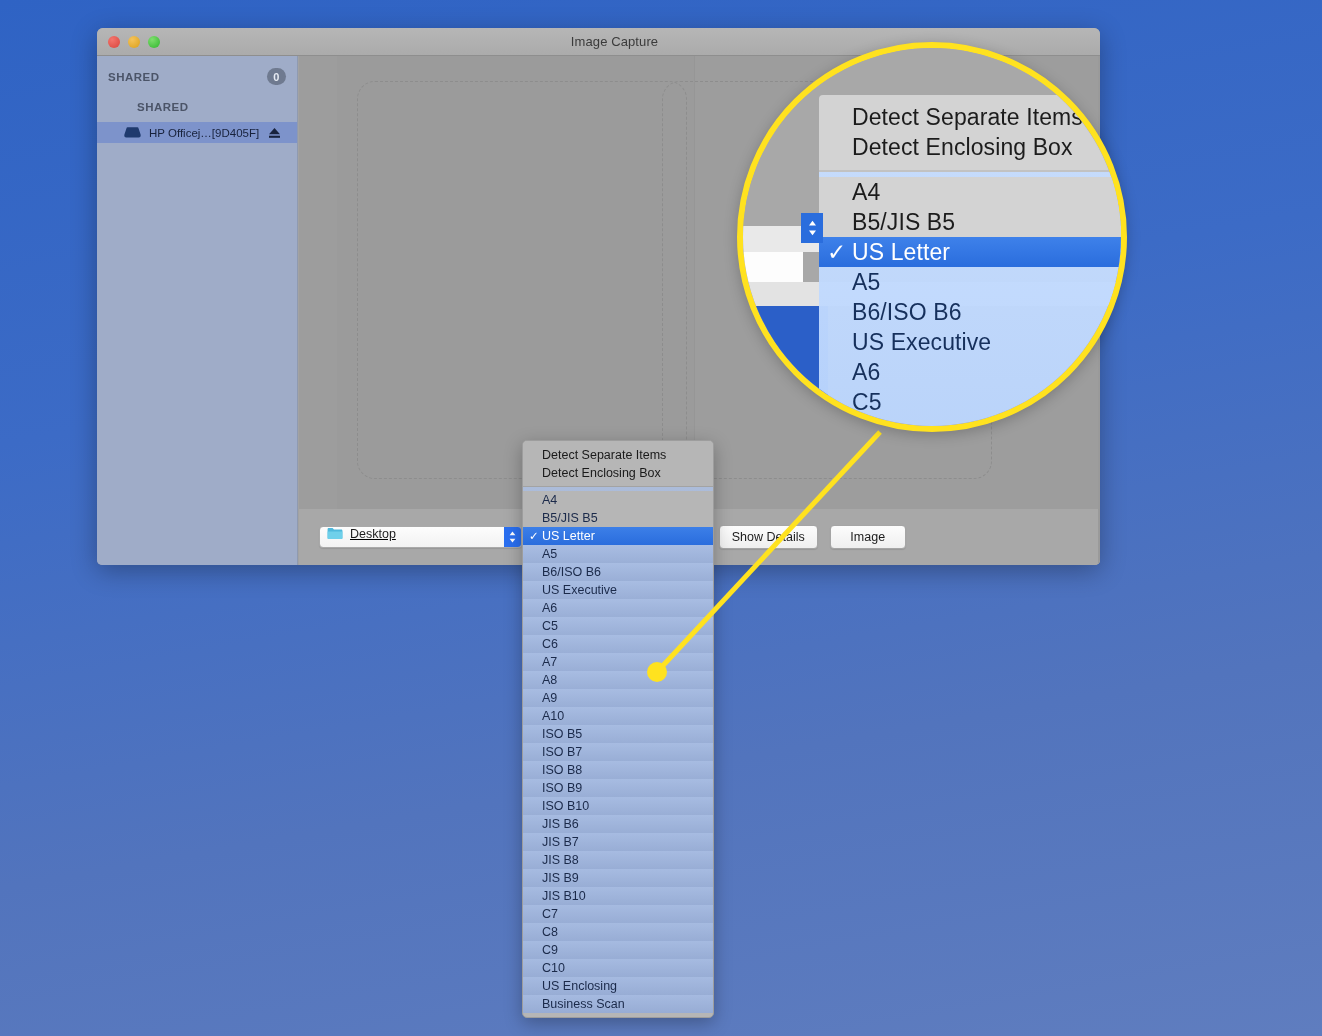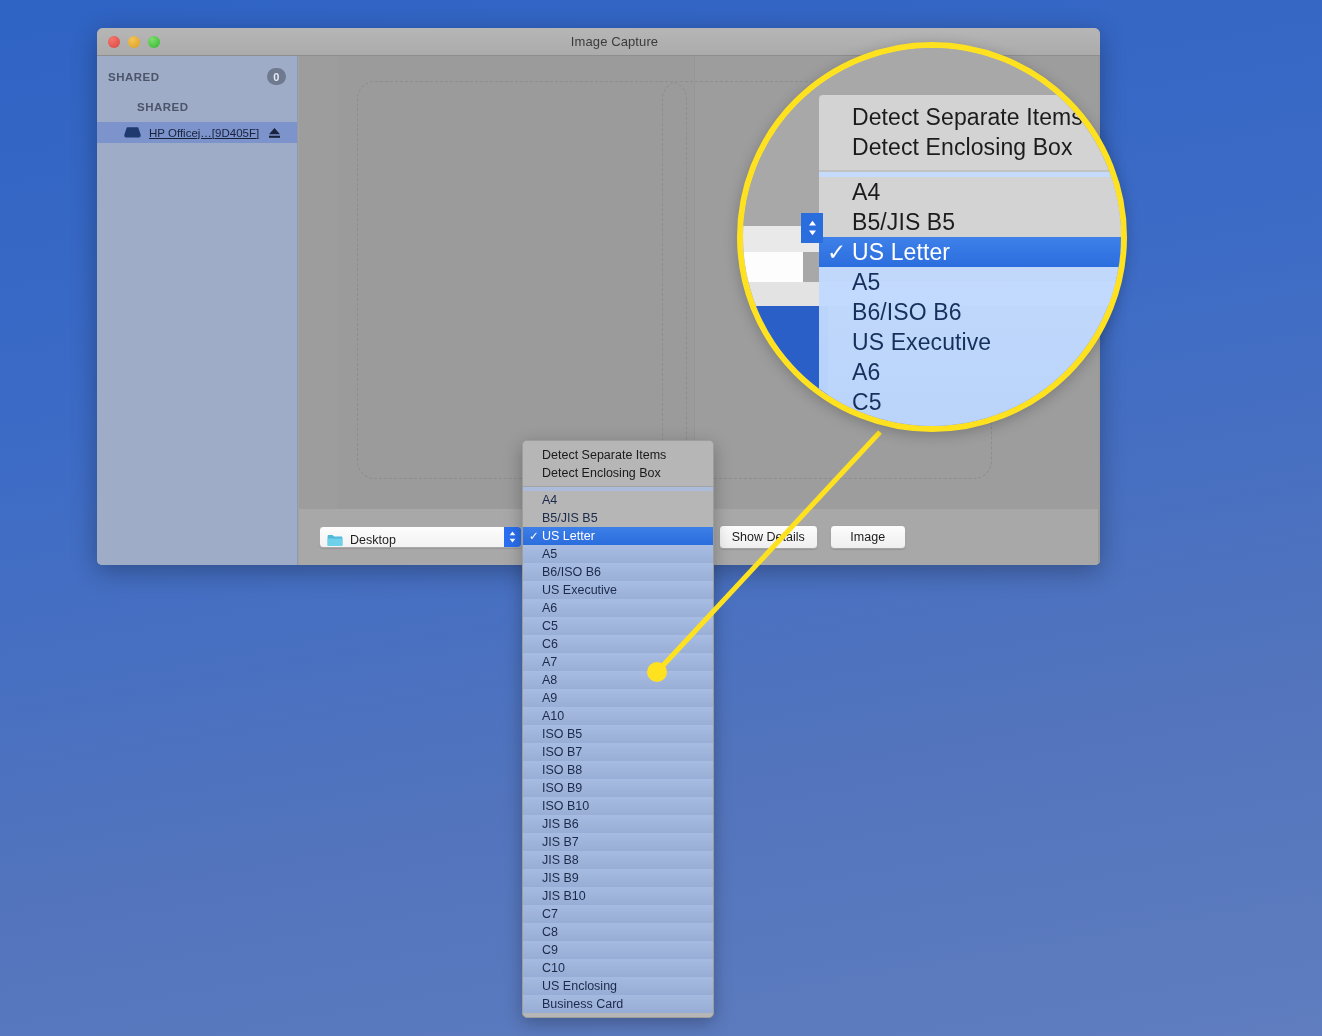--- a/index.html
+++ b/index.html
@@ -78,21 +78,21 @@
     display: flex; align-items: center;
     padding: 0 8px 0 26px;
     box-sizing: border-box;
     position: relative;
   }
   .printer-icon {
     width: 19px; height: 11px; flex: 0 0 auto;
     margin-right: 7px;
   }
   #device-label {
-    font-size: 11.5px; color: #18223c; white-space: nowrap; text-decoration: underline;
+    font-size: 11.5px; color: #18223c; white-space: nowrap;
   }
   .eject-icon { margin-left: 9px; width: 13px; height: 12px; }
 
   
   #preview {
     position: absolute;
     left: 202px; top: 28px;
     right: 0; height: 481px;
     background: #9d9d9d;
     overflow: hidden;
@@ -136,25 +136,26 @@
     background: #a8a8a8;
     display: flex; align-items: center;
     padding: 0 18px 0 20px;
     box-sizing: border-box;
   }
   #save-popup {
     width: 203px; height: 22px;
     background: linear-gradient(#fdfdfd, #f2f2f2);
     border: 1px solid #a9a9a9;
     border-radius: 4px;
-    display: flex; align-items: flex-end;
+    display: flex; align-items: flex-start;
     padding-left: 7px;
     box-sizing: border-box;
     position: relative;
     box-shadow: 0 1px 1px rgba(0,0,0,0.10);
+    text-decoration: underline;
   }
   .folder-icon { width: 16px; height: 13px; margin-right: 7px; flex:0 0 auto;}
   #save-popup-label { font-size: 12.5px; color: #1d1d1d; }
   .popup-arrows {
     position: absolute; right: 0px; top: 0px;
     width: 17px; height: 100%;
     background: #2a6ff0;
     border-radius: 0 3px 3px 0;
     display:flex; align-items:center; justify-content:center;
   }
@@ -396,21 +397,21 @@
         <div class="menu-item menu-body-tint"><span>JIS B6</span></div>
         <div class="menu-item menu-body-tint"><span>JIS B7</span></div>
         <div class="menu-item menu-body-tint"><span>JIS B8</span></div>
         <div class="menu-item menu-body-tint"><span>JIS B9</span></div>
         <div class="menu-item menu-body-tint"><span>JIS B10</span></div>
         <div class="menu-item menu-body-tint"><span>C7</span></div>
         <div class="menu-item menu-body-tint"><span>C8</span></div>
         <div class="menu-item menu-body-tint"><span>C9</span></div>
         <div class="menu-item menu-body-tint"><span>C10</span></div>
         <div class="menu-item menu-body-tint"><span>US Enclosing</span></div>
-        <div class="menu-item menu-body-tint"><span>Business Card</span></div>
+        <div class="menu-item menu-body-tint"><span>Business Scan</span></div>
       </div>
   </div>
 
   <div id="lens">
     <div id="lens-inner">
       <div class="lens-bg-grey"></div>
       <div class="lens-dash1"></div>
       <div class="lens-dash2"></div>
       <div class="lens-white-bar"></div>
       <div class="lens-white-bar2"></div>

